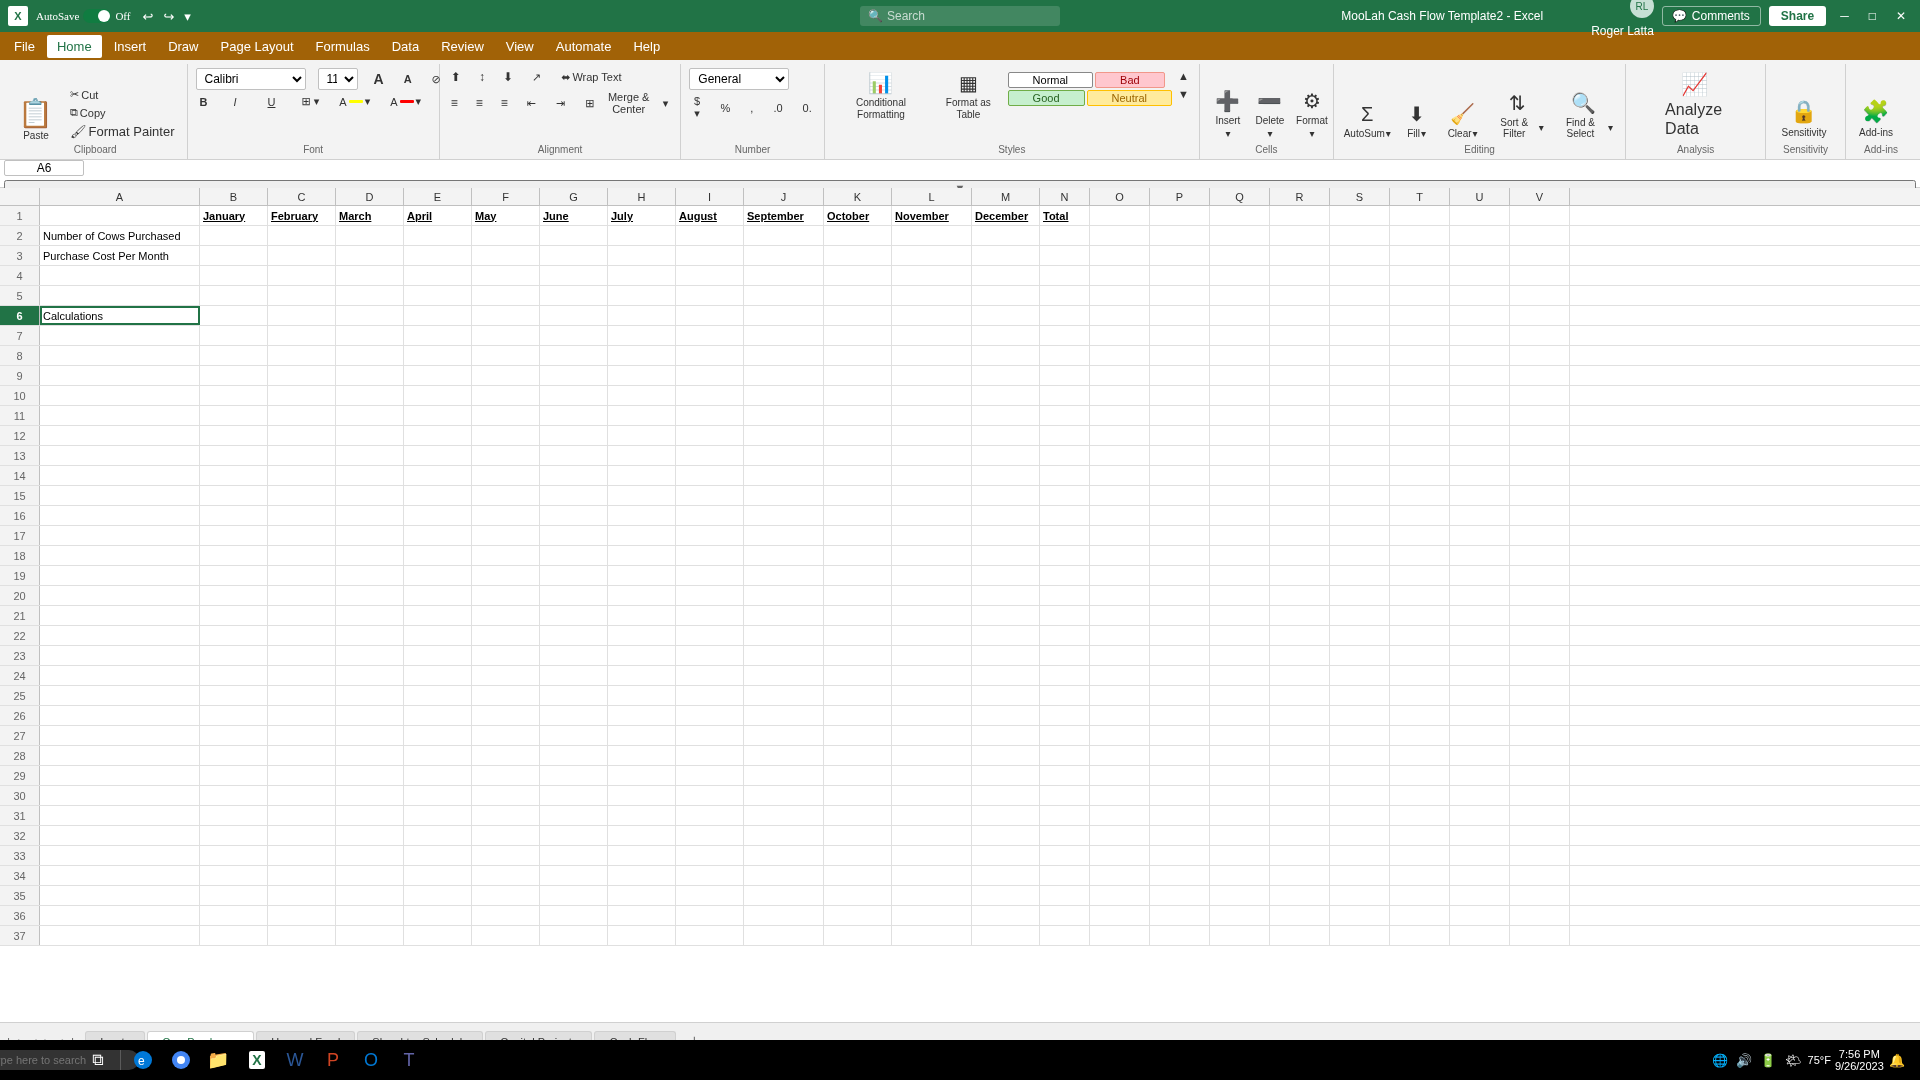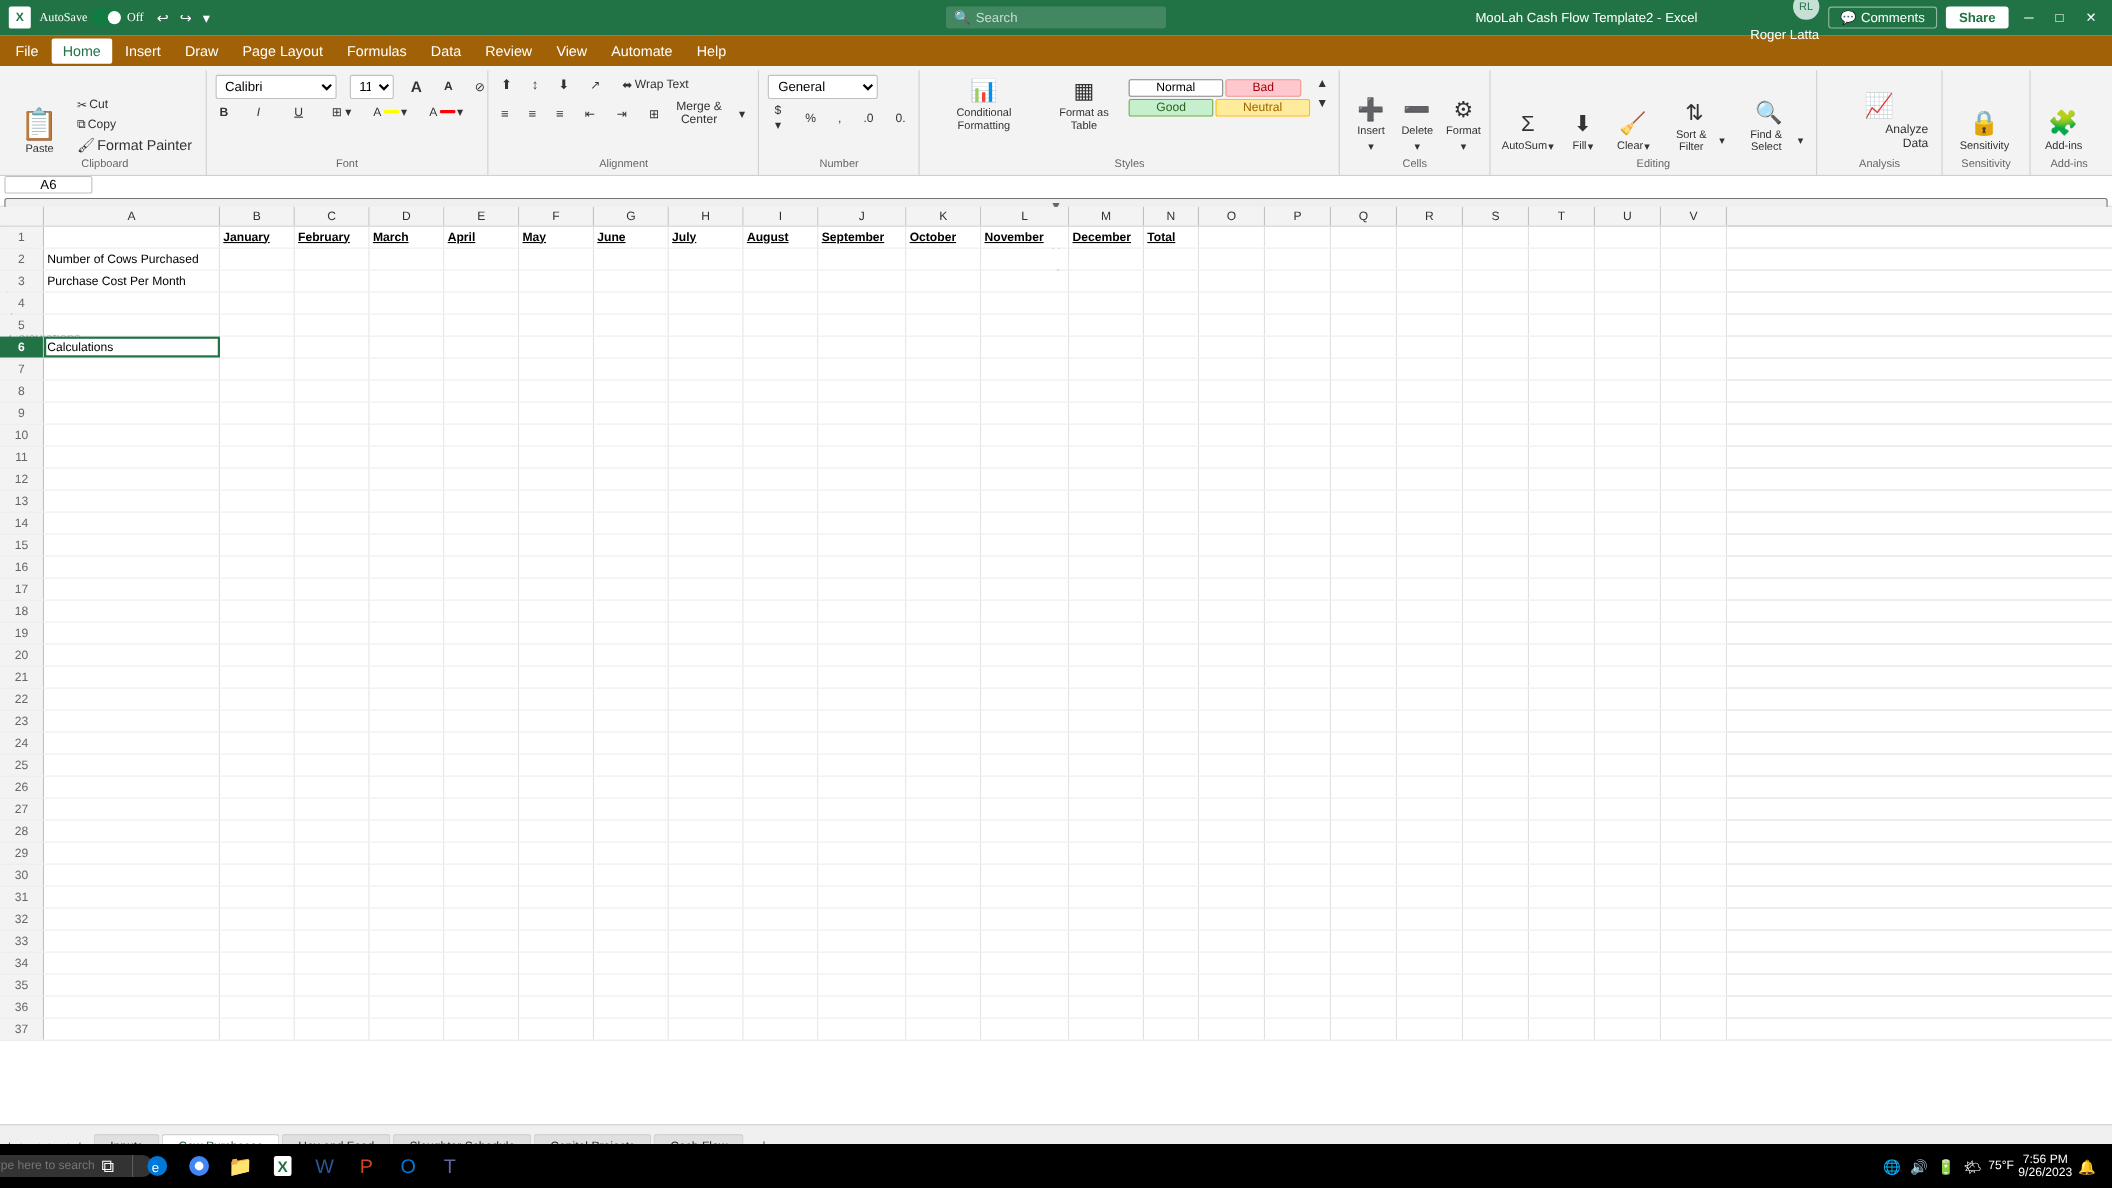--- a/index.html
+++ b/index.html
@@ -625,21 +625,21 @@
         </div>
       </button>
     </div>
     <span class="ribbon-group-label">Editing</span>
   </div>
 
   <div class="ribbon-group" style="min-width:80px;">
     <div class="ribbon-group-content">
       <button class="analysis-btn">
         <div style="font-size:22px;">📈</div>
-        <span style="font-size:11px;text-align:right;line-height:1.2;margin-left:27px;">Analyze Data</span>
+        <span style="font-size:16px;text-align:left;line-height:1.2;margin-left:27px;">Analyze Data</span>
       </button>
     </div>
     <span class="ribbon-group-label">Analysis</span>
   </div>
 
   <div class="ribbon-group" style="min-width:80px;">
     <div class="ribbon-group-content">
       <button class="sensitivity-btn">
         <div style="font-size:22px;">🔒</div>
         <span style="font-size:10px;text-align:center;line-height:1.2;">Sensitivity</span>

